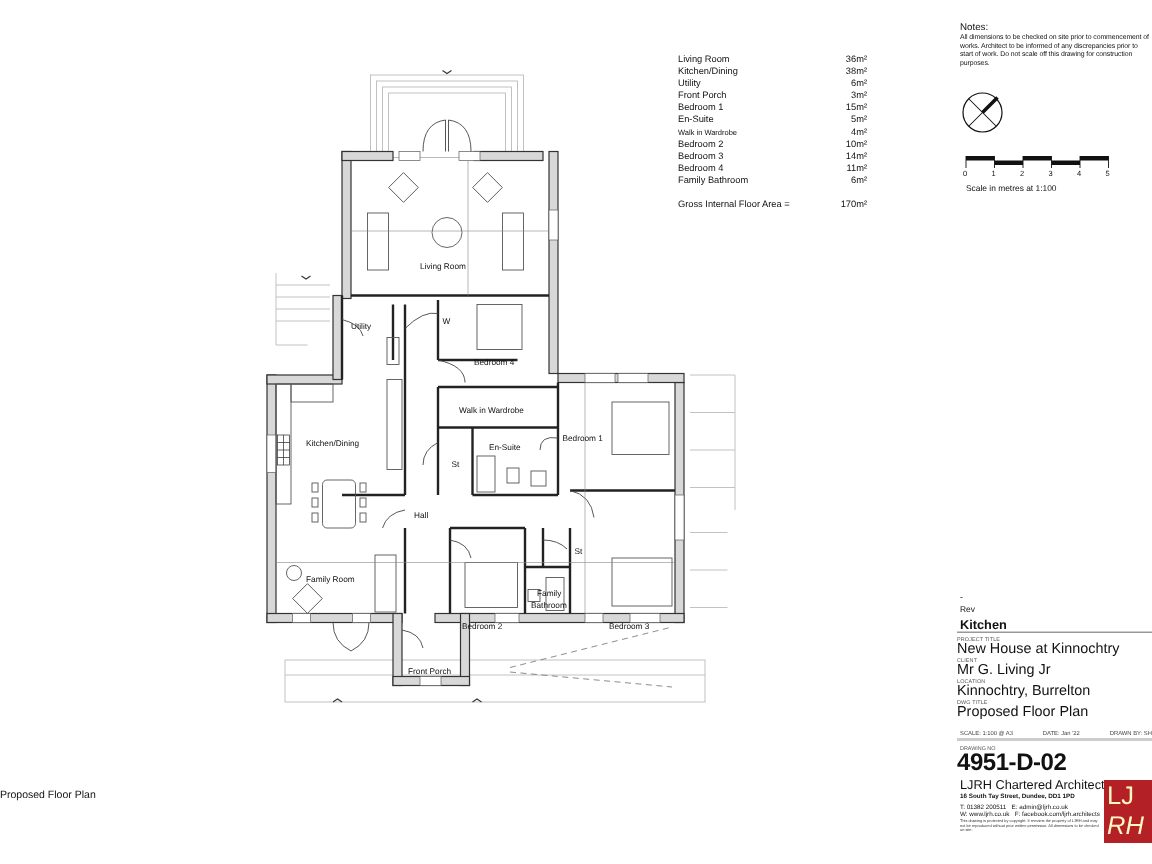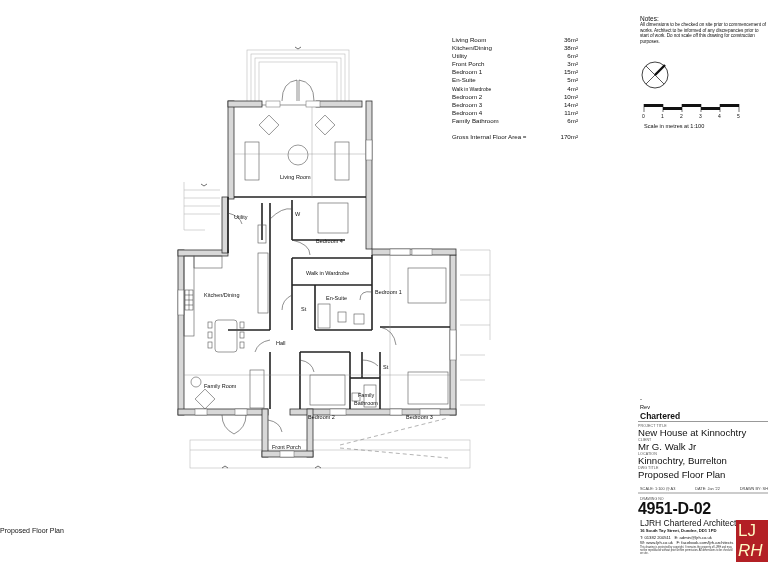--- a/index.html
+++ b/index.html
@@ -312,28 +312,28 @@
     <text x="358" y="397">Family</text>
     <text x="354" y="405">Bathroom</text>
     <text x="383" y="369">St</text>
     <text x="406" y="419">Bedroom 3</text>
     <text x="272" y="449">Front Porch</text>
   </g>
 </svg>
 
 <div class="abs rev-dash">-</div>
 <div class="abs rev">Rev</div>
-<div class="abs planning">Chartered</div>
+<div class="abs planning">Kitchen</div>
 <div class="abs rule" style="left:638px;top:421px;width:130px;"></div>
 
 <div class="abs tb" style="top:424px;">
   <div class="tiny">PROJECT TITLE</div>
   <div class="big">New House at Kinnochtry</div>
   <div class="tiny">CLIENT</div>
-  <div class="big">Mr G. Walk Jr</div>
+  <div class="big">Mr G. Living Jr</div>
   <div class="tiny">LOCATION</div>
   <div class="big">Kinnochtry, Burrelton</div>
   <div class="tiny">DWG TITLE</div>
   <div class="big">Proposed Floor Plan</div>
 </div>
 
 <div class="abs meta-row">
   <span>SCALE: 1:100 @ A3</span>
   <span>DATE: Jan '22</span>
   <span>DRAWN BY: SH</span>

